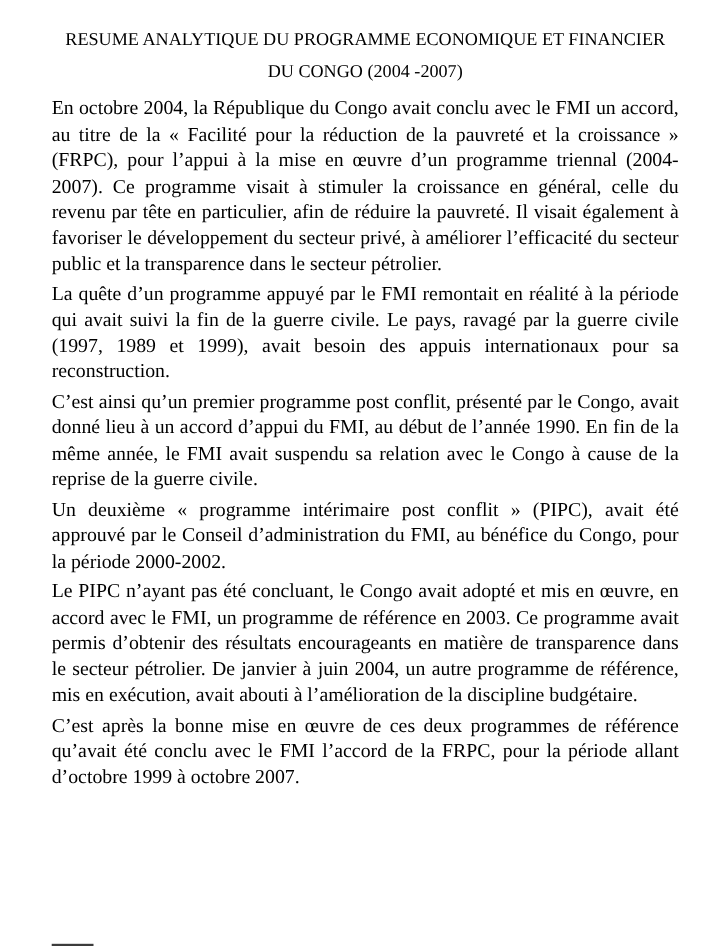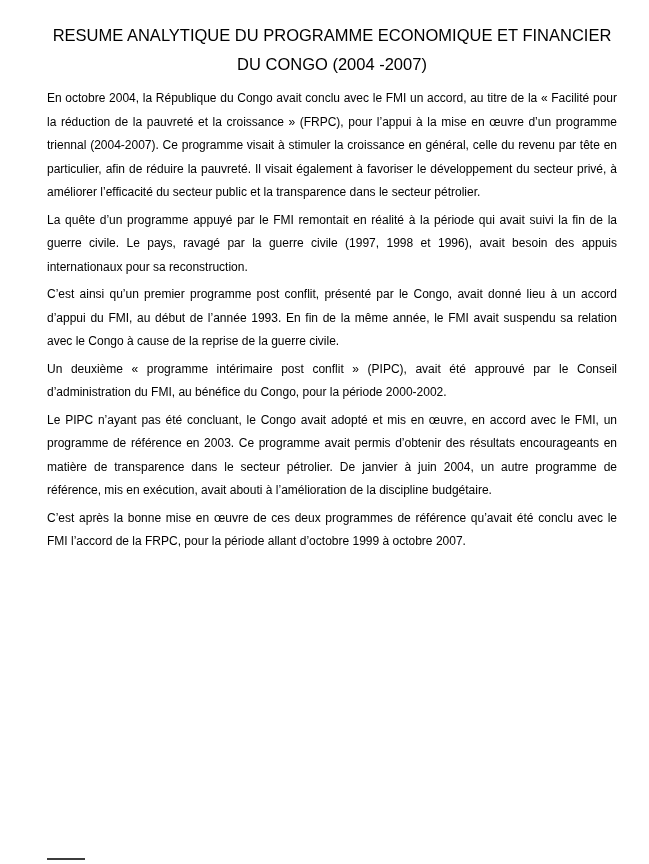--- a/index.html
+++ b/index.html
@@ -8,33 +8,33 @@
     background: #ffffff;
   }
   .page {
     position: relative;
     width: 649px;
     height: 864px;
     background: #ffffff;
     overflow: hidden;
     box-sizing: border-box;
     padding: 21px 32px 0 47px;
-    font-family: Liberation Sans, sans-serif;
+    font-family: Liberation Serif, serif;
     color: #000000;
   }
   .doc-title {
     font-size: 16.5px;
     font-weight: 400;
     line-height: 29px;
     text-align: center;
     margin: 0 0 8px 0;
     color: #000000;
   }
   .doc-body p {
-    font-size: 12px;
+    font-size: 18px;
     line-height: 23.5px;
     text-align: justify;
     margin: 0 0 4px 0;
     color: #000000;
   }
   .footnote-rule {
     position: absolute;
     left: 47px;
     top: 858px;
     width: 38px;
@@ -43,21 +43,21 @@
   }
 </style>
 </head>
 <body>
 
 <div class="page">
   <h1 class="doc-title">RESUME ANALYTIQUE DU PROGRAMME ECONOMIQUE ET FINANCIER DU CONGO (2004 -2007)</h1>
 
   <div class="doc-body">
     <p>En octobre 2004, la République du Congo avait conclu avec le FMI un accord, au titre de la «&nbsp;Facilité pour la réduction de la pauvreté et la croissance&nbsp;» (FRPC), pour l’appui à la mise en œuvre d’un programme triennal (2004-2007). Ce programme visait à stimuler la croissance en général, celle du revenu par tête en particulier, afin de réduire la pauvreté. Il visait également à favoriser le développement du secteur privé, à améliorer l’efficacité du secteur public et la transparence dans le secteur pétrolier.</p>
-    <p>La quête d’un programme appuyé par le FMI remontait en réalité à la période qui avait suivi la fin de la guerre civile. Le pays, ravagé par la guerre civile (1997, 1998 et 1996), avait besoin des appuis internationaux pour sa reconstruction.</p>
-    <p>C’est ainsi qu’un premier programme post conflit, présenté par le Congo, avait donné lieu à un accord d’appui du FMI, au début de l’année 1993. En fin de la même année, le FMI avait suspendu sa relation avec le Congo à cause de la reprise de la guerre civile.</p>
+    <p>La quête d’un programme appuyé par le FMI remontait en réalité à la période qui avait suivi la fin de la guerre civile. Le pays, ravagé par la guerre civile (1997, 1989 et 1999), avait besoin des appuis internationaux pour sa reconstruction.</p>
+    <p>C’est ainsi qu’un premier programme post conflit, présenté par le Congo, avait donné lieu à un accord d’appui du FMI, au début de l’année 1990. En fin de la même année, le FMI avait suspendu sa relation avec le Congo à cause de la reprise de la guerre civile.</p>
     <p>Un deuxième «&nbsp;programme intérimaire post conflit&nbsp;» (PIPC), avait été approuvé par le Conseil d’administration du FMI, au bénéfice du Congo, pour la période 2000-2002.</p>
     <p>Le PIPC n’ayant pas été concluant, le Congo avait adopté et mis en œuvre, en accord avec le FMI, un programme de référence en 2003. Ce programme avait permis d’obtenir des résultats encourageants en matière de transparence dans le secteur pétrolier. De janvier à juin 2004, un autre programme de référence, mis en exécution, avait abouti à l’amélioration de la discipline budgétaire.</p>
     <p>C’est après la bonne mise en œuvre de ces deux programmes de référence qu’avait été conclu avec le FMI l’accord de la FRPC, pour la période allant d’octobre 1999 à octobre 2007.</p>
   </div>
 
   <div class="footnote-rule"></div>
 </div>
 
 </body></html>

